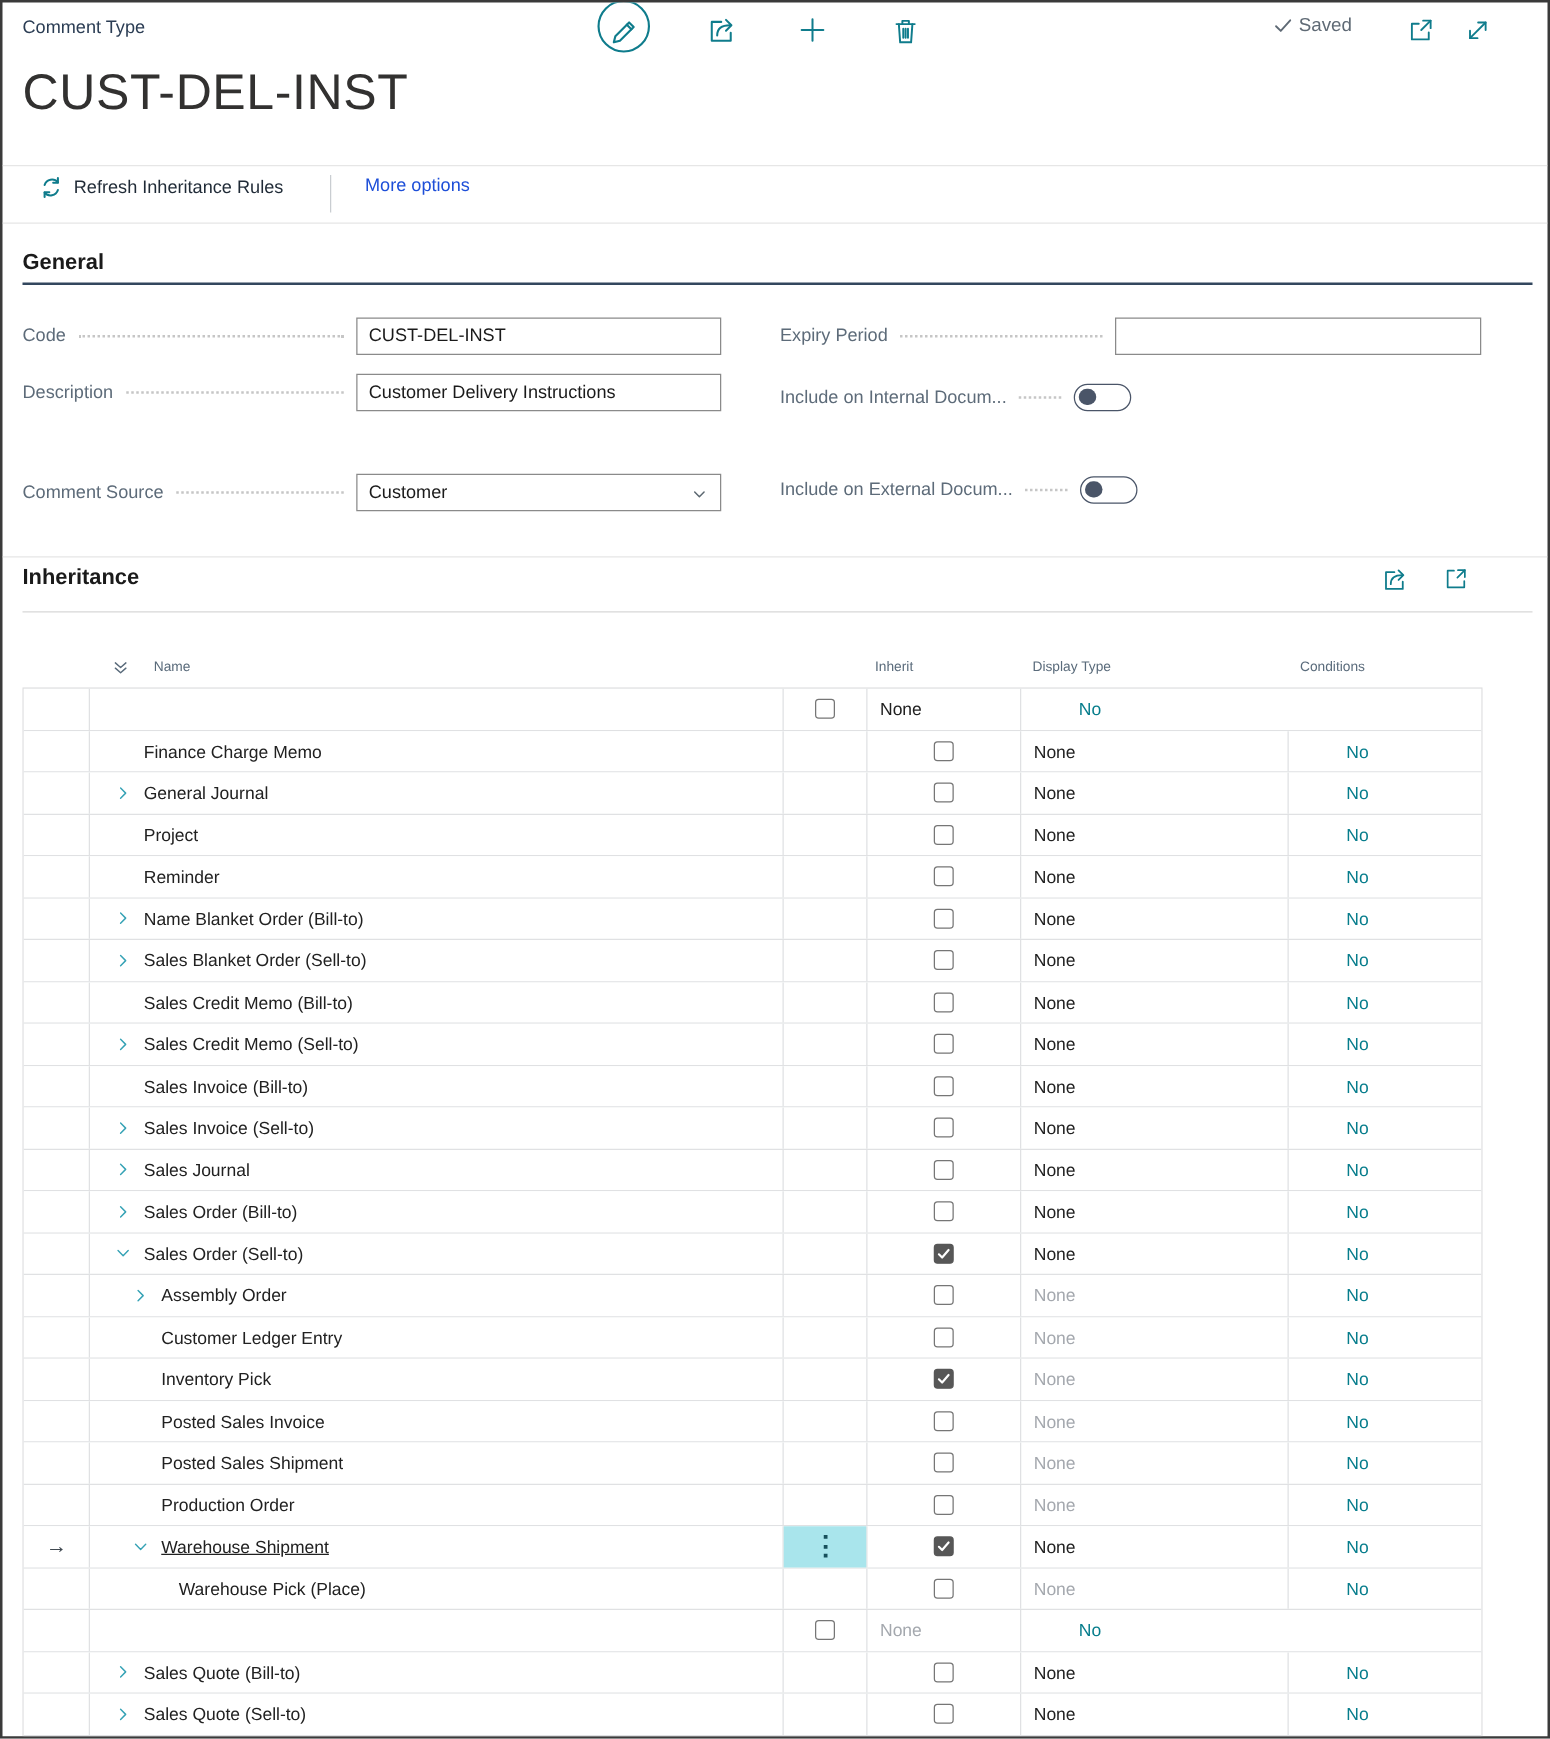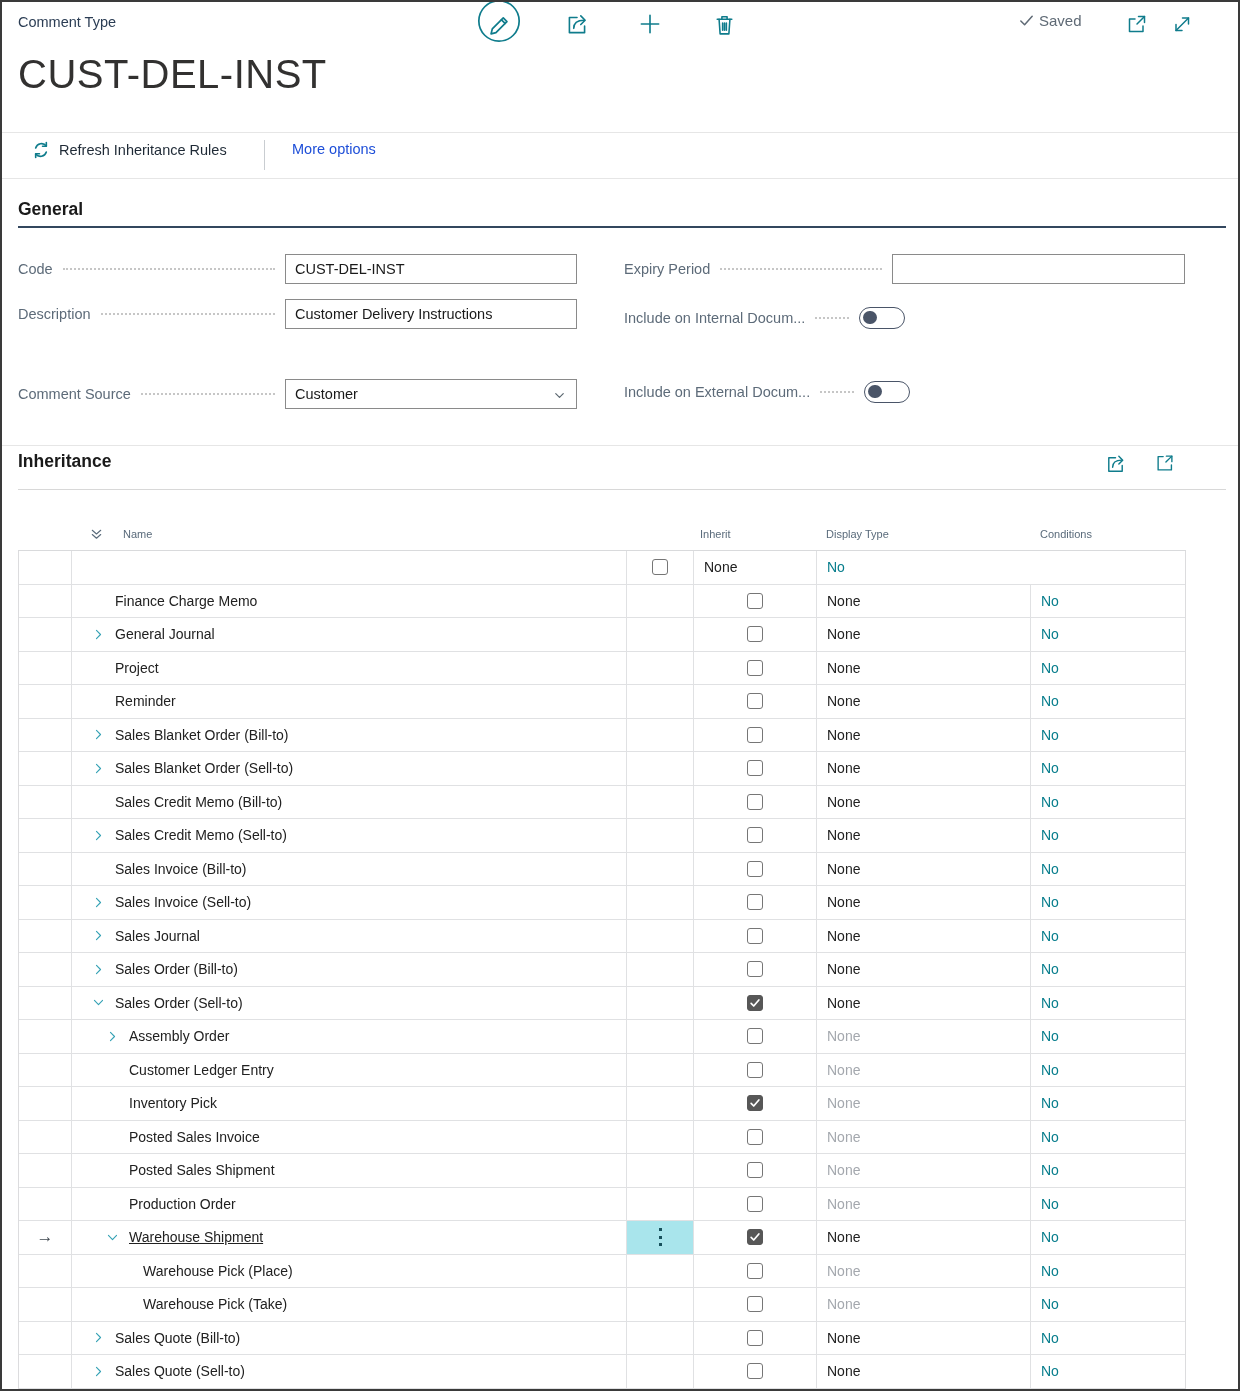--- a/index.html
+++ b/index.html
@@ -80,21 +80,21 @@
   .dots i { width:3px; height:3px; background:#17505c; }
   .inherit-cell { justify-content:center; }
   .cb { width:16px; height:16px; border:1px solid #767676; border-radius:3px; background:#fff;
     display:flex; align-items:center; justify-content:center; cursor:pointer; }
   .cb svg { visibility:hidden; }
   .cb.checked { background:#575757; border-color:#575757; }
   .cb.checked svg { visibility:visible; }
   .display-cell { padding-left:10px; }
   .display-label.muted { color:#a4a8ae; }
   .cond-cell { padding-left:10px; }
-  .cond-label { color:#077d8c; cursor:pointer; }
+  .cond-label { color:#077d8c; cursor:pointer;margin-left:36px; }
 </style>
 </head>
 <body>
 
 <div class="page">
 
   <div class="abs caption">Comment Type</div>
 
   <div class="abs topbar-icons">
     <div class="icon-btn" style="left:475px; top:-3px; width:44px; height:44px;">
@@ -392,21 +392,21 @@
     <div class="cell sel-cell">
       
     </div>
     <div class="cell name-cell">
       <span class="indent" style="width: 18px;"></span>
       <span class="chev">
         <svg width="13" height="13" viewBox="0 0 16 16" fill="none" stroke="#35a2b5" stroke-width="1.4" stroke-linecap="round" stroke-linejoin="round">
           <path d="M5.5 3 L10.5 8 L5.5 13"></path>
         </svg>
       </span>
-      <span class="name-label">Sales Blanket Order (Bill-to)</span>
+      <span class="name-label">Name Blanket Order (Bill-to)</span>
     </div>
     <div class="cell menu-cell">
       
     </div>
     <div class="cell inherit-cell">
       <span class="cb">
         <svg width="12" height="12" viewBox="0 0 14 14" fill="none" stroke="#ffffff" stroke-width="2" stroke-linecap="round" stroke-linejoin="round">
           <path d="M2.5 7.5 L5.5 10.5 L11.5 3.5"></path>
         </svg>
       </span>
@@ -901,29 +901,20 @@
       <span class="display-label muted">None</span>
     </div>
     <div class="cell cond-cell">
       <span class="cond-label">No</span>
     </div>
   </div>
         <div class="trow">
     <div class="cell sel-cell">
       
     </div>
-    <div class="cell name-cell">
-      <span class="indent" style="width: 46px;"></span>
-      <span class="chev hidden">
-        <svg width="13" height="13" viewBox="0 0 16 16" fill="none" stroke="#35a2b5" stroke-width="1.4" stroke-linecap="round" stroke-linejoin="round">
-          <path d="M5.5 3 L10.5 8 L5.5 13"></path>
-        </svg>
-      </span>
-      <span class="name-label">Warehouse Pick (Take)</span>
-    </div>
     <div class="cell menu-cell">
       
     </div>
     <div class="cell inherit-cell">
       <span class="cb">
         <svg width="12" height="12" viewBox="0 0 14 14" fill="none" stroke="#ffffff" stroke-width="2" stroke-linecap="round" stroke-linejoin="round">
           <path d="M2.5 7.5 L5.5 10.5 L11.5 3.5"></path>
         </svg>
       </span>
     </div>

